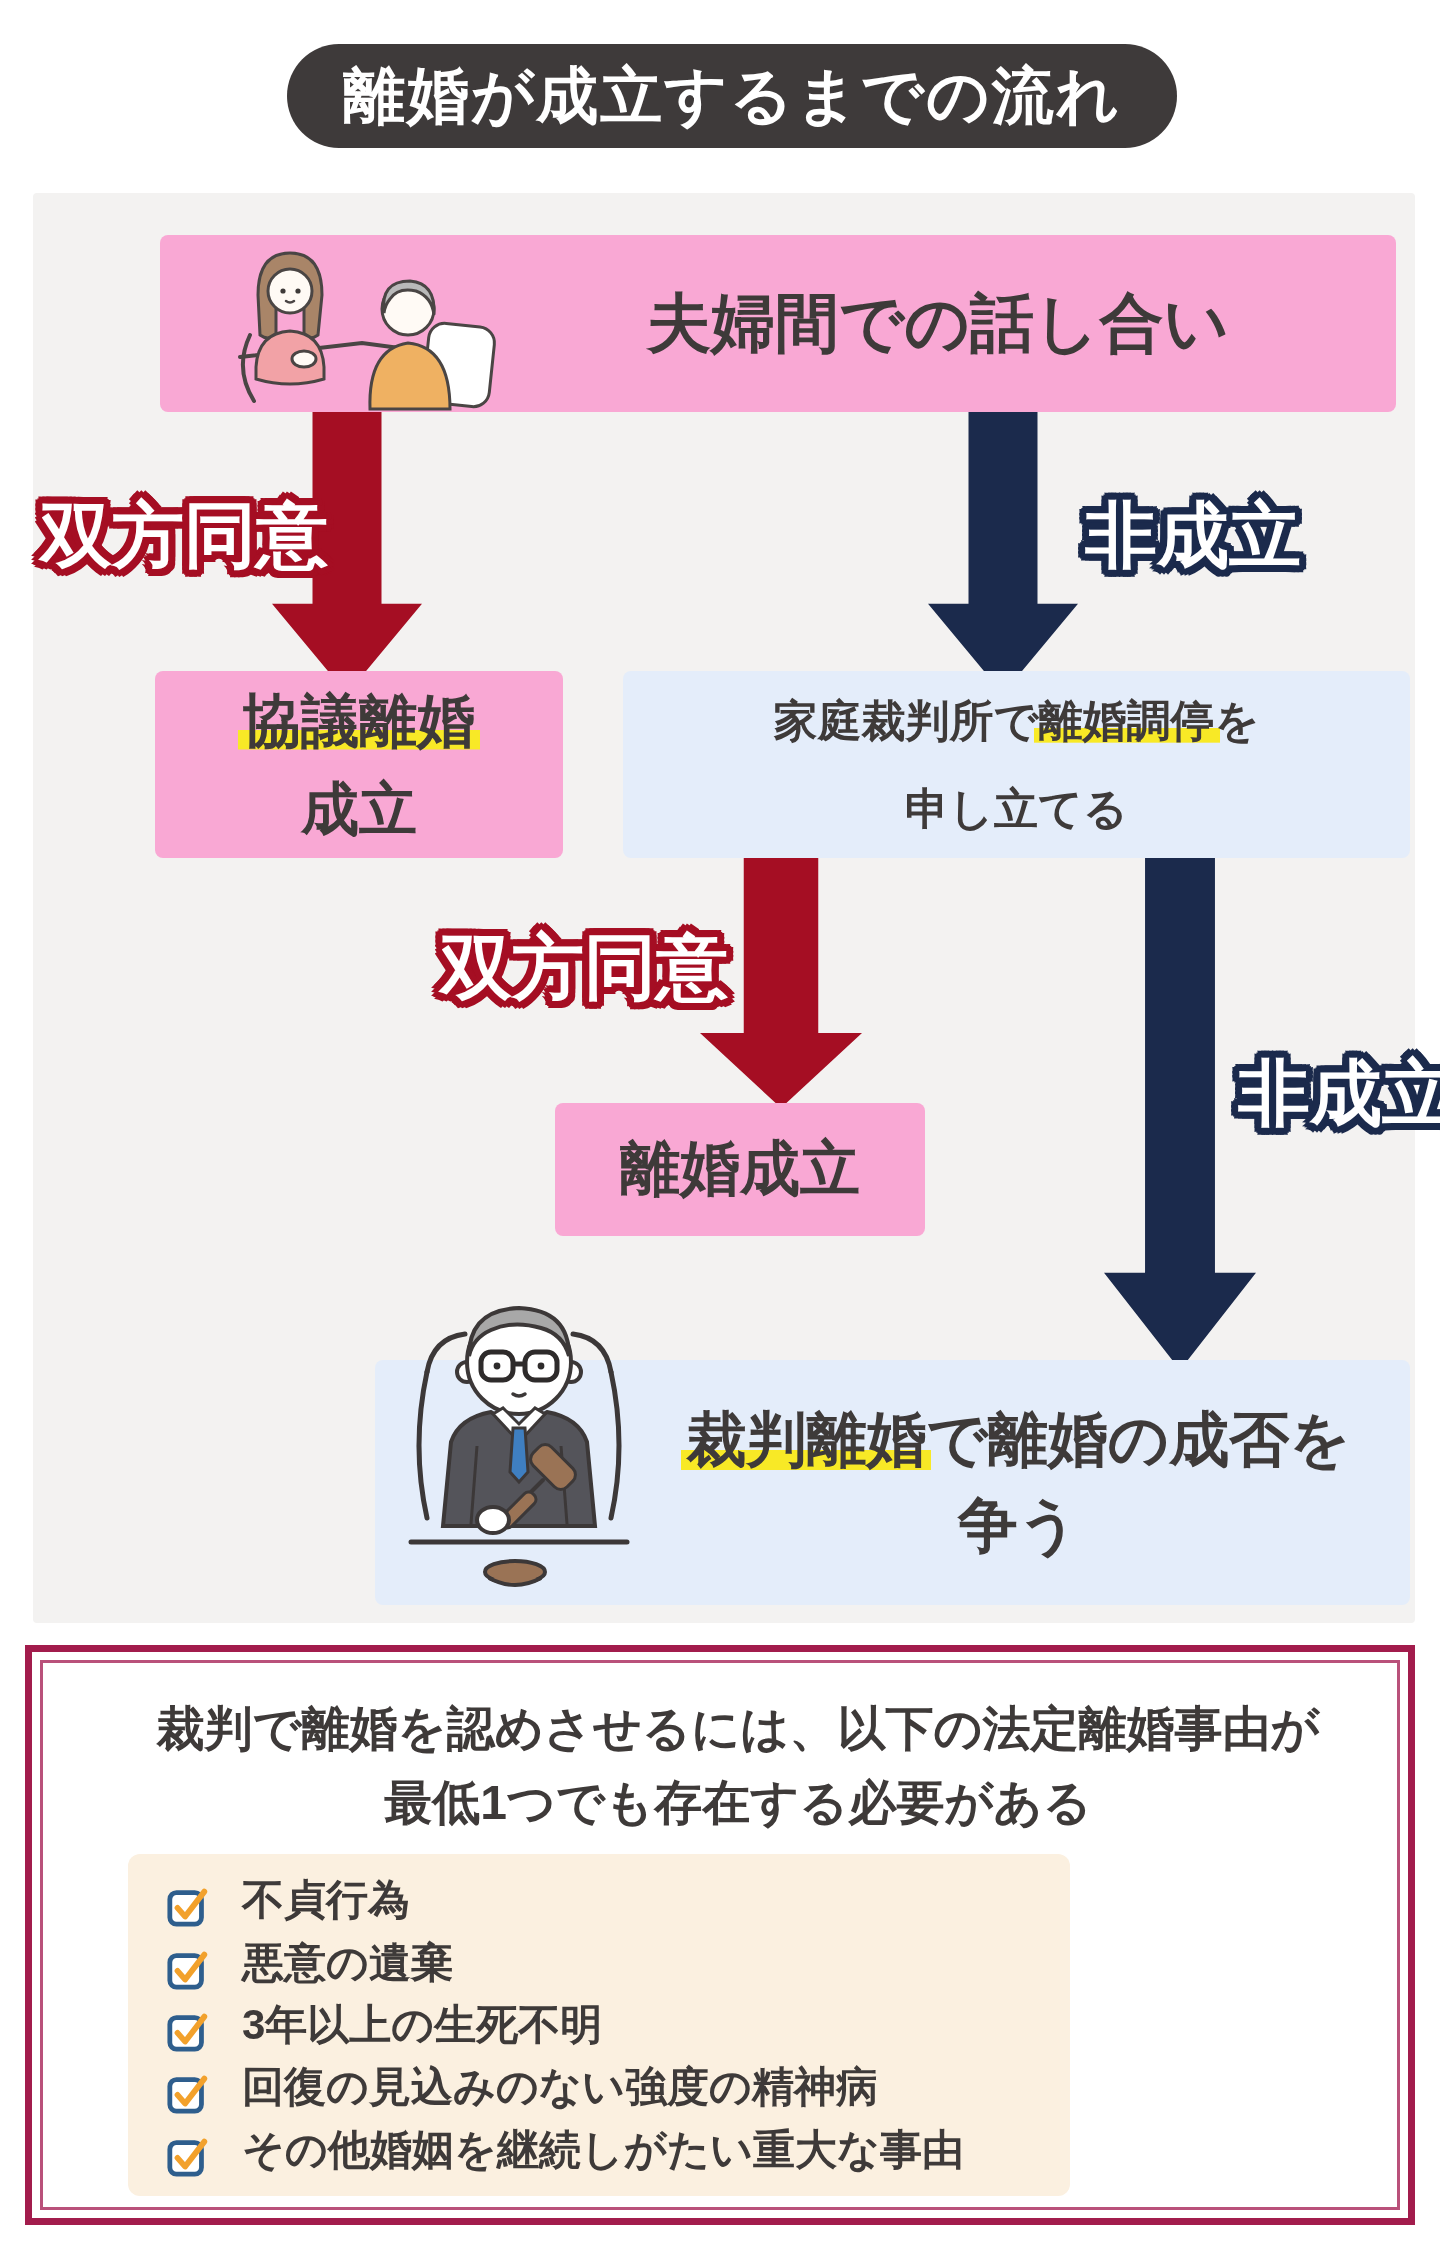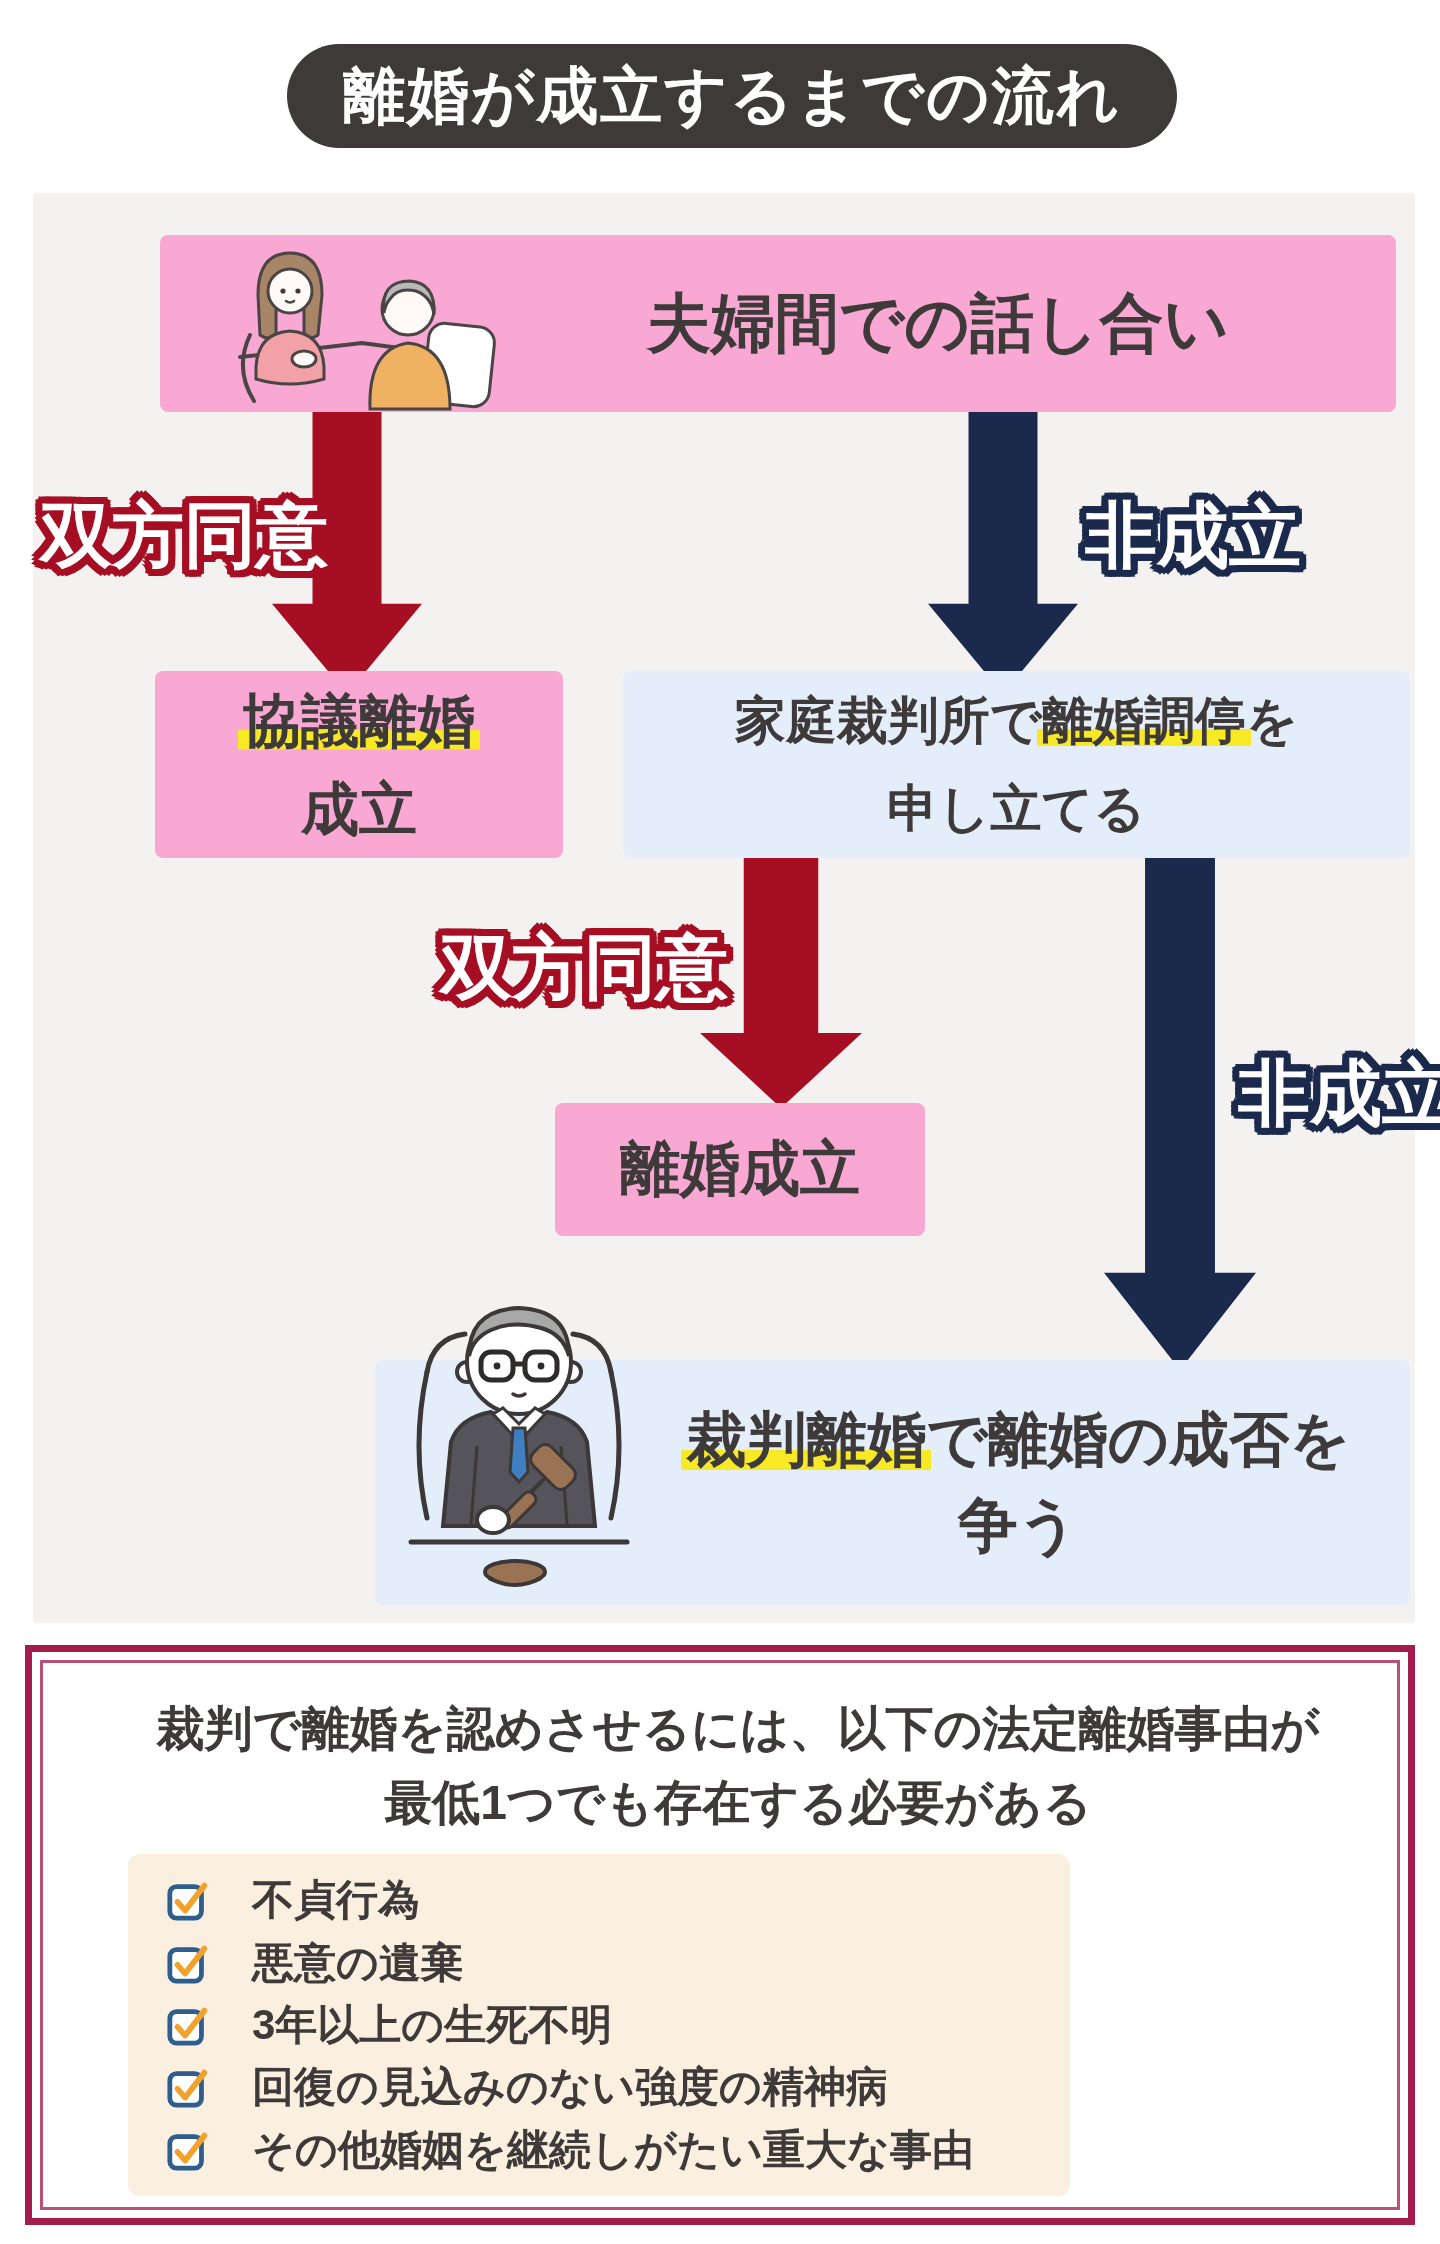--- a/index.html
+++ b/index.html
@@ -19,21 +19,21 @@
   .blue{background:#e4edfa;}
   .node .txt{position:absolute;top:0;bottom:0;display:flex;flex-direction:column;
     align-items:center;justify-content:center;font-weight:900;color:#3e3a39;text-align:center;}
   .hl{background:linear-gradient(#f8e926,#f8e926) 0 94%/100% 30% no-repeat;padding:0 5px;margin:12px -5px;}
 
   .box1{left:160px;top:235px;width:1236px;height:177px;}
   .box1 .txt{left:320px;right:0;font-size:64px;}
   .box2{left:155px;top:671px;width:408px;height:187px;}
   .box2 .txt{left:0;right:0;font-size:58px;line-height:88px;}
   .box3{left:623px;top:671px;width:787px;height:187px;}
-  .box3 .txt{left:0;right:0;font-size:51px;line-height:88px;}
+  .box3 .txt{left:0;right:0;font-size:44px;line-height:88px;}
   .box4{left:555px;top:1103px;width:370px;height:133px;}
   .box4 .txt{left:0;right:0;font-size:60px;}
   .box5{left:375px;top:1360px;width:1035px;height:245px;}
   .box5 .txt{left:262px;right:10px;font-size:60px;line-height:86px;}
 
   
   .arrow{position:absolute;}
   .red{background:#a50e23;}
   .navy{background:#1b2a4c;}
   .arr-shape-68{clip-path:polygon(27% 0,73% 0,73% 68%,100% 68%,50% 100%,0 68%,27% 68%);}
@@ -68,21 +68,21 @@
 
   
   .legal{position:absolute;left:25px;top:1645px;width:1390px;height:580px;
     background:#ffffff;border:7px solid #a21c4c;box-sizing:border-box;padding-left:36px;}
   .legal-inner{position:absolute;inset:8px;border:3px solid #b9517a;}
   .legal-head{margin-top:40px;text-align:center;font-size:48px;font-weight:900;
     line-height:74px;color:#3e3a39;}
   .cream{position:absolute;left:96px;top:202px;width:942px;height:342px;
     background:#fbf0e0;border-radius:12px;display:flex;flex-direction:column;
     justify-content:space-evenly;padding:12px 0;box-sizing:border-box;}
-  .chk-row{display:flex;align-items:center;gap:40px;margin-left:38px;}
+  .chk-row{display:flex;align-items:flex-end;gap:30px;margin-left:38px;}
   .chk-row svg{width:46px;height:44px;flex:0 0 auto;}
   .chk-label{font-size:42px;font-weight:900;color:#3e3a39;}
 </style>
 </head>
 <body>
 
 <div class="page">
 
   <div class="title-pill">
     <span>離婚が成立するまでの流れ</span>

